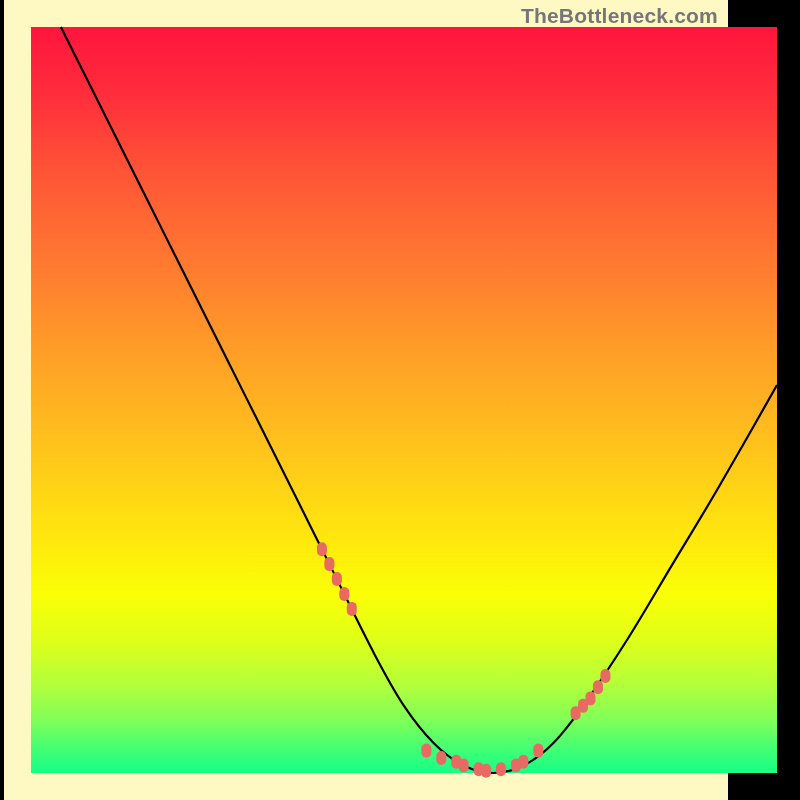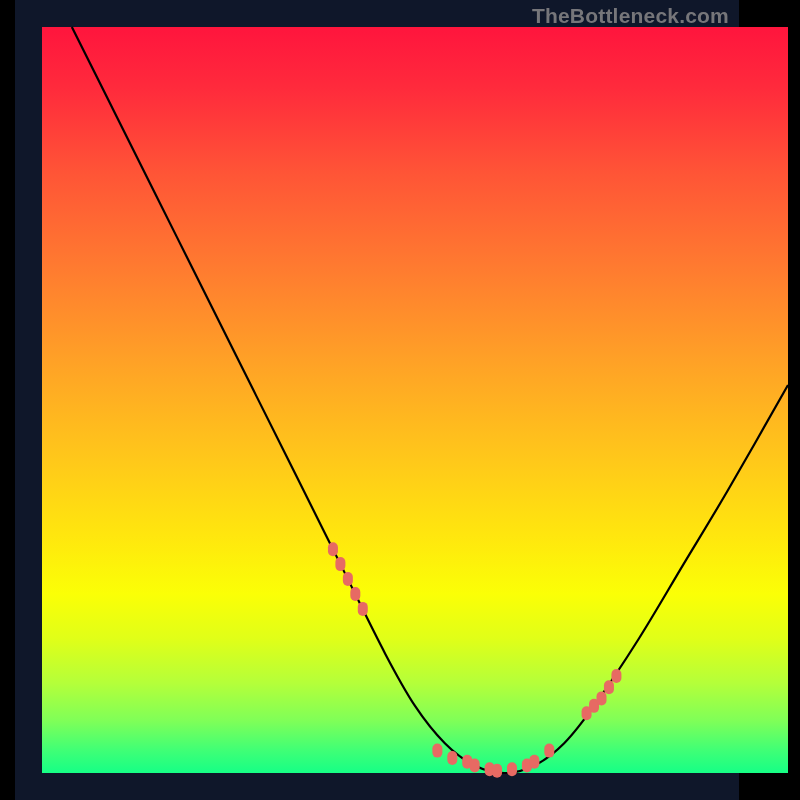--- a/index.html
+++ b/index.html
@@ -5,25 +5,25 @@
   html, body {
     margin: 0;
     padding: 0;
     width: 800px;
     height: 800px;
     background: #000;
     overflow: hidden;
   }
   .frame {
     position: absolute;
-    left: 15px;
+    left: 4px;
     top: 0;
     width: 724px;
     height: 800px;
-    background: #0f172a;
+    background: #fef9c3;
   }
   .plot {
     position: absolute;
     left: 27px;
     top: 27px;
     width: 746px;
     height: 746px;
     
     background: linear-gradient(
       to bottom,

